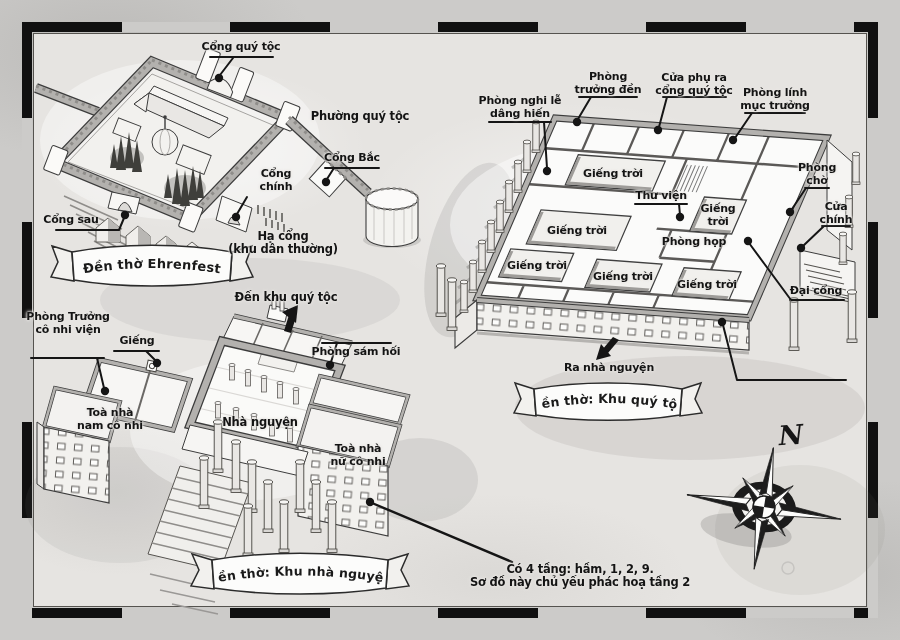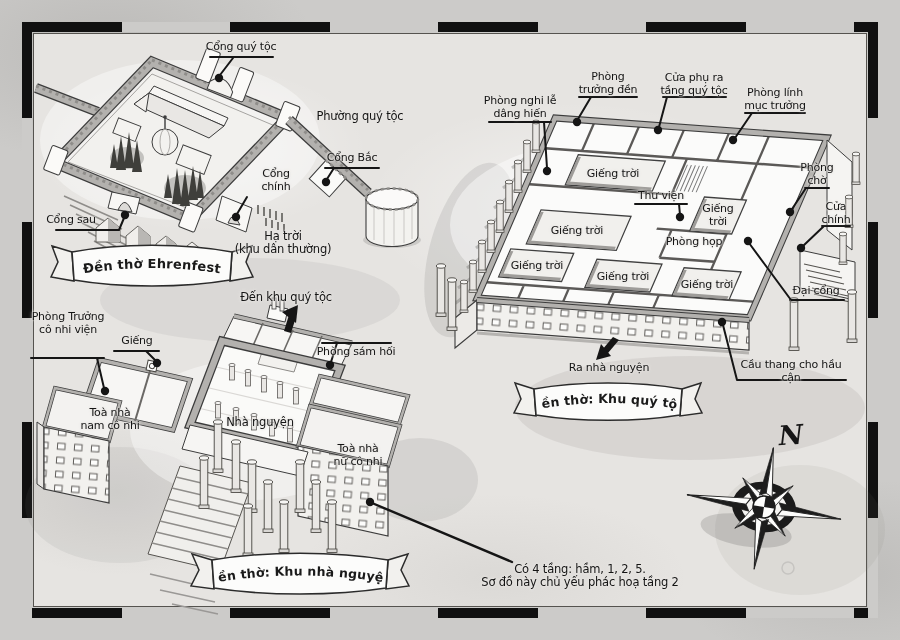--- a/index.html
+++ b/index.html
@@ -20,21 +20,21 @@
   .dash{position:absolute;background:repeating-linear-gradient(90deg,#101010 0 100px,#cccbc9 100px 208px);}
   .dash.top{left:22px;right:22px;top:22px;height:10px;}
   .dash.bottom{left:22px;right:22px;bottom:22px;height:10px;}
   .dash.left,.dash.right{background:repeating-linear-gradient(180deg,#101010 0 96px,#cccbc9 96px 200px);}
   .dash.left{top:22px;bottom:22px;left:22px;width:10px;}
   .dash.right{top:22px;bottom:22px;right:22px;width:10px;}
   .inner-line{position:absolute;left:33px;top:33px;right:33px;bottom:33px;border:1.5px solid #55534f;pointer-events:none;}
   svg.art{position:absolute;left:0;top:0;z-index:1;}
   .lbl{position:absolute;z-index:2;transform:translate(-50%,-50%);
     font-size:11px;line-height:1.16;color:#141414;text-align:center;white-space:pre-line;
-    letter-spacing:-.2px;font-weight:400;
+    letter-spacing:-.2px;font-weight:700;
     text-shadow:0 0 2px #e9e7e4,0 0 3px #e9e7e4,0 0 4px #e9e7e4;}
   .lbl.big{font-size:11.5px;text-align:center;}
   .north{position:absolute;z-index:2;transform:translate(-50%,-50%) rotate(-4deg);
     font-family:"DejaVu Serif",serif;font-style:italic;font-weight:bold;font-size:27px;color:#161616;}
   .bannertext{font-family:"DejaVu Sans",sans-serif;font-weight:bold;font-size:13px;fill:#1a1a1a;letter-spacing:.2px;}
   .wd{stroke:#3c3c3c;fill:none;}
   .wg{stroke:#b3b1ae;fill:none;}
 </style>
 </head>
 <body>
@@ -414,60 +414,59 @@
       <text class="bannertext" style="font-size:12.5px" text-anchor="middle"><textPath href="#bp3" startOffset="50%">Đền thờ: Khu nhà nguyện</textPath></text>
     </g>
   </svg>
 
   <div class="lbl" style="left:241px;top:47px">Cổng quý tộc</div>
   <div class="lbl big" style="left:360px;top:117px">Phường quý tộc</div>
   <div class="lbl" style="left:352px;top:158px">Cổng Bắc</div>
   <div class="lbl" style="left:276px;top:181px">Cổng
 chính</div>
   <div class="lbl" style="left:71px;top:220px">Cổng sau</div>
-  <div class="lbl big" style="left:283px;top:243px">Hạ trời
+  <div class="lbl big" style="left:283px;top:243px">Hạ cổng
 (khu dân thường)</div>
 
   <div class="lbl" style="left:520px;top:108px">Phòng nghi lễ
 dâng hiến</div>
   <div class="lbl" style="left:608px;top:84px">Phòng
 trưởng đền</div>
   <div class="lbl" style="left:694px;top:85px">Cửa phụ ra
-tầng quý tộc</div>
+cổng quý tộc</div>
   <div class="lbl" style="left:775px;top:100px">Phòng lính
 mục trưởng</div>
   <div class="lbl" style="left:613px;top:174px">Giếng trời</div>
   <div class="lbl" style="left:661px;top:196px">Thư viện</div>
   <div class="lbl" style="left:718px;top:216px">Giếng
 trời</div>
   <div class="lbl" style="left:817px;top:175px">Phòng
 chờ</div>
   <div class="lbl" style="left:836px;top:214px">Cửa
 chính</div>
   <div class="lbl" style="left:694px;top:242px">Phòng họp</div>
   <div class="lbl" style="left:577px;top:231px">Giếng trời</div>
   <div class="lbl" style="left:537px;top:266px">Giếng trời</div>
   <div class="lbl" style="left:623px;top:277px">Giếng trời</div>
   <div class="lbl" style="left:707px;top:285px">Giếng trời</div>
   <div class="lbl" style="left:816px;top:291px">Đại cổng</div>
-  <div class="lbl" style="left:791px;top:372px">Cầu thang cho hầu cận</div>
   <div class="lbl" style="left:609px;top:368px">Ra nhà nguyện</div>
 
   <div class="lbl" style="left:68px;top:324px">Phòng Trưởng
 cô nhi viện</div>
   <div class="lbl" style="left:137px;top:341px">Giếng</div>
   <div class="lbl" style="left:110px;top:420px">Toà nhà
 nam cô nhi</div>
   <div class="lbl big" style="left:260px;top:423px">Nhà nguyện</div>
   <div class="lbl" style="left:356px;top:352px">Phòng sám hối</div>
   <div class="lbl" style="left:358px;top:456px">Toà nhà
 nữ cô nhi</div>
   <div class="lbl big" style="left:286px;top:298px">Đến khu quý tộc</div>
 
-  <div class="lbl big" style="left:580px;top:576px">Có 4 tầng: hầm, 1, 2, 5.
+  <div class="lbl big" style="left:580px;top:576px">Có 4 tầng: hầm, 1, 2, 9.
 Sơ đồ này chủ yếu phác hoạ tầng 2</div>
   <div class="north" style="left:791px;top:435px">N</div>
 
   <div class="dash top"></div>
   <div class="dash bottom"></div>
   <div class="dash left"></div>
   <div class="dash right"></div>
   <div class="inner-line"></div>
 </div>
 

